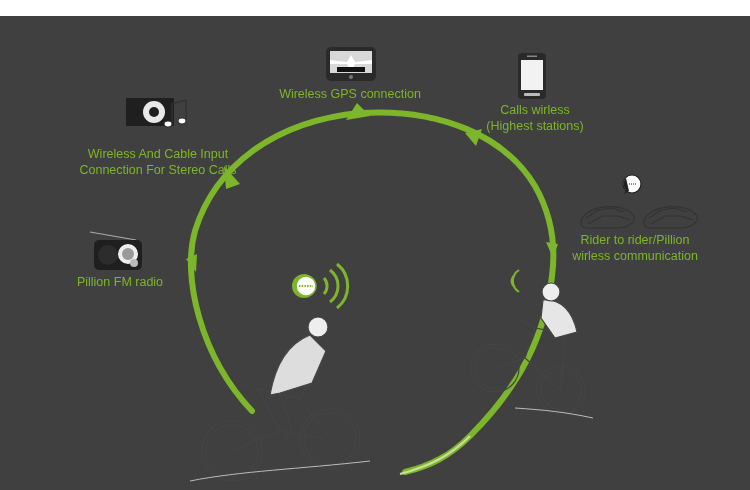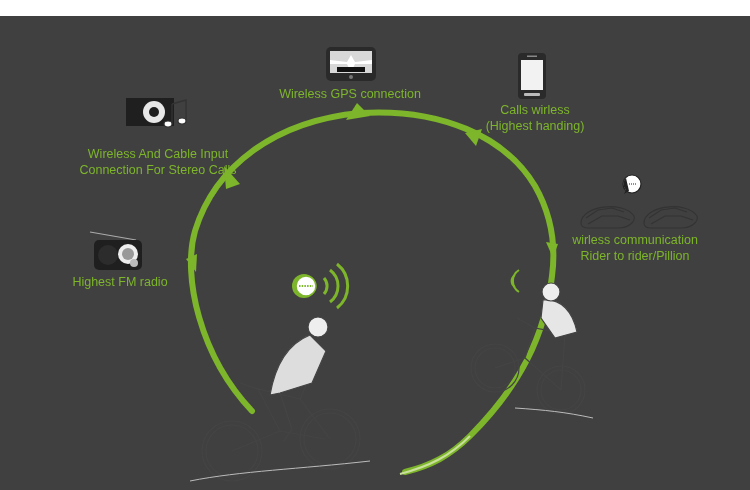--- a/index.html
+++ b/index.html
@@ -43,21 +43,21 @@
   <div class="icon" style="left:517px;top:36px;">
     <svg width="30" height="48" viewBox="0 0 30 48">
       <rect x="1" y="1" width="28" height="46" rx="4" fill="#2a2a2a"></rect>
       <rect x="4" y="8" width="22" height="30" fill="#f2f2f2"></rect>
       <rect x="10" y="3.5" width="10" height="1.5" fill="#888"></rect>
       <rect x="7" y="41" width="16" height="3" rx="1" fill="#bbb"></rect>
     </svg>
   </div>
   <div class="lbl" style="left:465px;top:86px;width:140px;">
     <div>Calls wirless</div>
-    <div>(Highest handing)</div>
+    <div>(Highest stations)</div>
   </div>
 
   <div class="icon" style="left:126px;top:80px;">
     <svg width="64" height="34" viewBox="0 0 64 34">
       <rect x="0" y="2" width="48" height="28" fill="#1f1f1f"></rect>
       <circle cx="28" cy="16" r="11" fill="#e8e8e8"></circle>
       <circle cx="28" cy="16" r="5" fill="#1f1f1f"></circle>
       <path d="M46 8 L60 4 L60 24" fill="none" stroke="#333" stroke-width="1.4"></path>
       <path d="M46 8 L46 28" fill="none" stroke="#333" stroke-width="1.4"></path>
       <ellipse cx="42" cy="28" rx="4" ry="3" fill="#fff" stroke="#333" stroke-width="1.2"></ellipse>
@@ -73,43 +73,43 @@
     <svg width="58" height="42" viewBox="0 0 58 42">
       <line x1="2" y1="2" x2="48" y2="10" stroke="#aaa" stroke-width="1.2"></line>
       <rect x="6" y="10" width="48" height="30" rx="5" fill="#1f1f1f"></rect>
       <circle cx="20" cy="25" r="10" fill="#2c2c2c"></circle>
       <circle cx="40" cy="24" r="10" fill="#eeeeee"></circle>
       <circle cx="40" cy="24" r="6" fill="#999"></circle>
       <circle cx="46" cy="33" r="4" fill="#bbb"></circle>
     </svg>
   </div>
   <div class="lbl" style="left:50px;top:258px;width:140px;">
-    <div>Highest FM radio</div>
+    <div>Pillion FM radio</div>
   </div>
 
   <div class="icon" style="left:620px;top:158px;">
     <svg width="24" height="22" viewBox="0 0 24 22">
       <circle cx="12" cy="10" r="9" fill="#fff" stroke="#222" stroke-width="1.2"></circle>
       <path d="M6 4 A8 8 0 0 0 6 16 L4 20 L9 17" fill="#222"></path>
       <line x1="9" y1="10" x2="17" y2="10" stroke="#222" stroke-width="1.2" stroke-dasharray="1 1"></line>
     </svg>
   </div>
   <div class="icon" style="left:578px;top:182px;">
     <svg width="122" height="34" viewBox="0 0 122 34">
       <g fill="none" stroke="#333" stroke-width="1.1">
         <path d="M3 25 C3 8, 45 2, 56 18 C58 24, 50 30, 40 30 L10 30 C5 30, 3 28, 3 25Z"></path>
         <path d="M8 20 L20 12 L34 10 L46 14 M10 26 L24 18 L40 18 L52 22"></path>
         <path d="M66 25 C66 8, 108 2, 119 18 C121 24, 113 30, 103 30 L73 30 C68 30, 66 28, 66 25Z"></path>
         <path d="M71 20 L83 12 L97 10 L109 14 M73 26 L87 18 L103 18 L115 22"></path>
       </g>
     </svg>
   </div>
   <div class="lbl" style="left:560px;top:216px;width:150px;">
+    <div>Rider to rider/Pillion</div>
     <div>wirless communication</div>
-    <div>Rider to rider/Pillion</div>
   </div>
 
   <div class="icon" style="left:284px;top:246px;">
     <svg width="70" height="50" viewBox="0 0 70 50">
       <circle cx="20" cy="24" r="12" fill="#7db52b"></circle>
       <circle cx="22" cy="24" r="10" fill="#fff" stroke="#7db52b" stroke-width="1.5"></circle>
       <line x1="15" y1="24" x2="29" y2="24" stroke="#7db52b" stroke-width="2" stroke-dasharray="1.5 1.2"></line>
       <path d="M40 16 A12 12 0 0 1 40 32" fill="none" stroke="#7db52b" stroke-width="3"></path>
       <path d="M46 8 A20 20 0 0 1 46 40" fill="none" stroke="#7db52b" stroke-width="3"></path>
       <path d="M53 2 A28 28 0 0 1 53 46" fill="none" stroke="#7db52b" stroke-width="3"></path>

